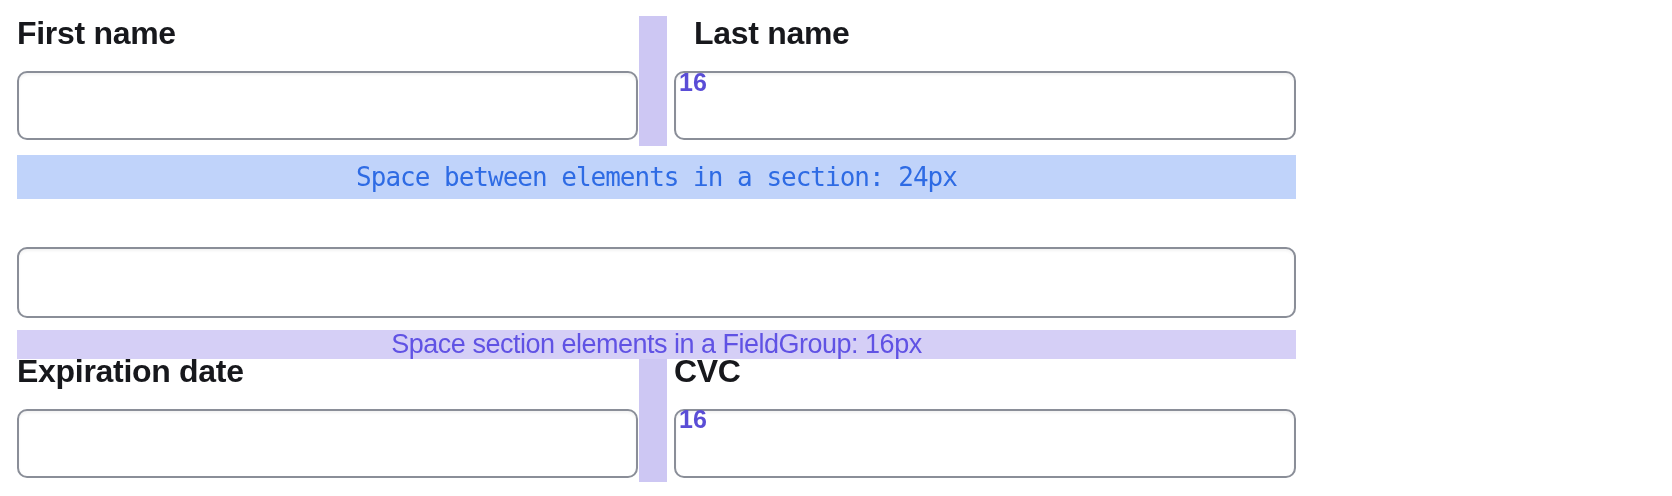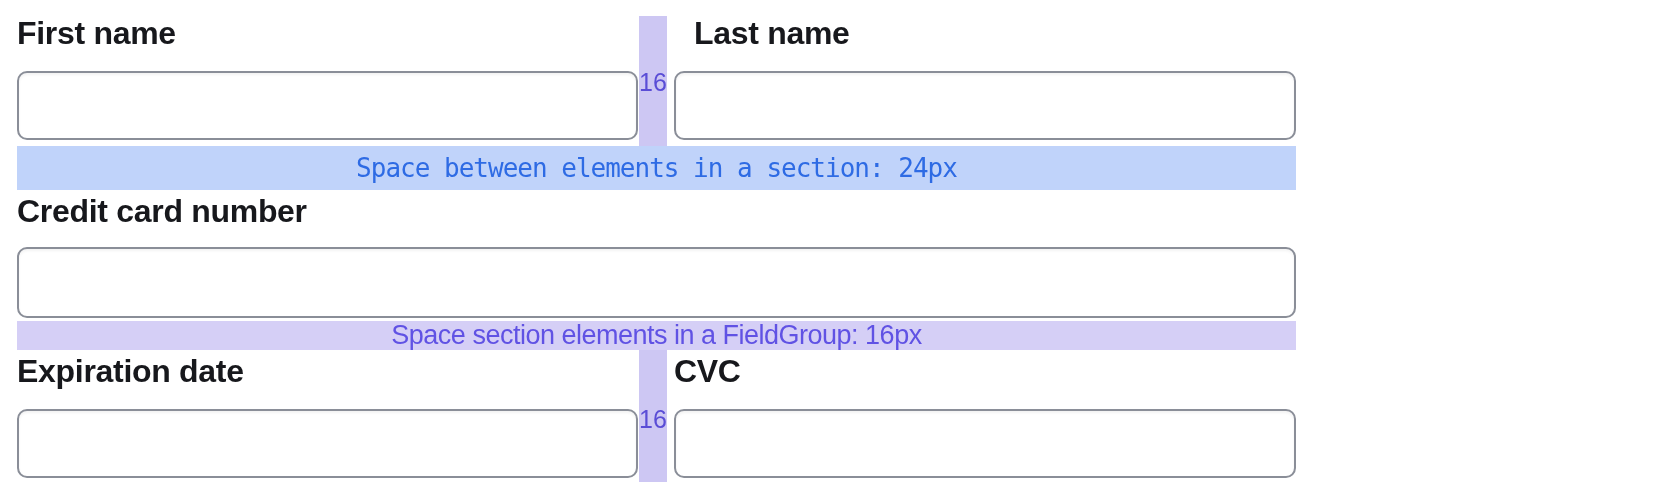--- a/index.html
+++ b/index.html
@@ -45,32 +45,34 @@
   }
   .strip-top    { top: 16px;  height: 130px; }
   .strip-bottom { top: 350px; height: 132px; }
   .gap-size-label {
     position: absolute;
     left: 639px;
     width: 28px;
     text-align: center;
     font-size: 25px;
     line-height: 25px;
-    font-weight: 400;
+    font-weight: 700;
     color: var(--column-gap-text, #5a4dd6);
+    padding-left: 40px;
   }
   .gap-size-top    { top: 70px; }
   .gap-size-bottom { top: 407px; }
   .band {
     position: absolute;
     left: 17px;
     width: 1279px;
     display: flex;
     align-items: center;
     justify-content: center;
+    margin-top: 9px;
   }
   .band-section {
     top: 146px;
     height: 44px;
     background: var(--section-band-bg, #c0d3fa);
   }
   .band-section .band-text {
     font-family: "DejaVu Sans Mono", monospace;
     font-size: 26px;
     letter-spacing: -1px;
@@ -102,21 +104,20 @@
 
   <input class="text-input" style="left: 17px; top: 71px; width: 621px; height: 69px;" type="text" value="">
   <input class="text-input" style="left: 674px; top: 71px; width: 622px; height: 69px;" type="text" value="">
 
   <div class="gap-size-label gap-size-top">16</div>
 
   <div class="band band-section">
     <span class="band-text">Space between elements in a section: 24px</span>
   </div>
 
-  <div class="field-label" style="left:17px; top:192px;">Credit card number</div>
   <input class="text-input" style="left: 17px; top: 247px; width: 1279px; height: 71px;" type="text" value="">
 
   <div class="band band-fieldgroup">
     <span class="band-text">Space section elements in a FieldGroup: 16px</span>
   </div>
 
   <div class="field-label" style="left:17px; top:352px;">Expiration date</div>
   <div class="field-label" style="left:674px; top:352px;">CVC</div>
 
   <input class="text-input" style="left: 17px; top: 409px; width: 621px; height: 69px;" type="text" value="">

